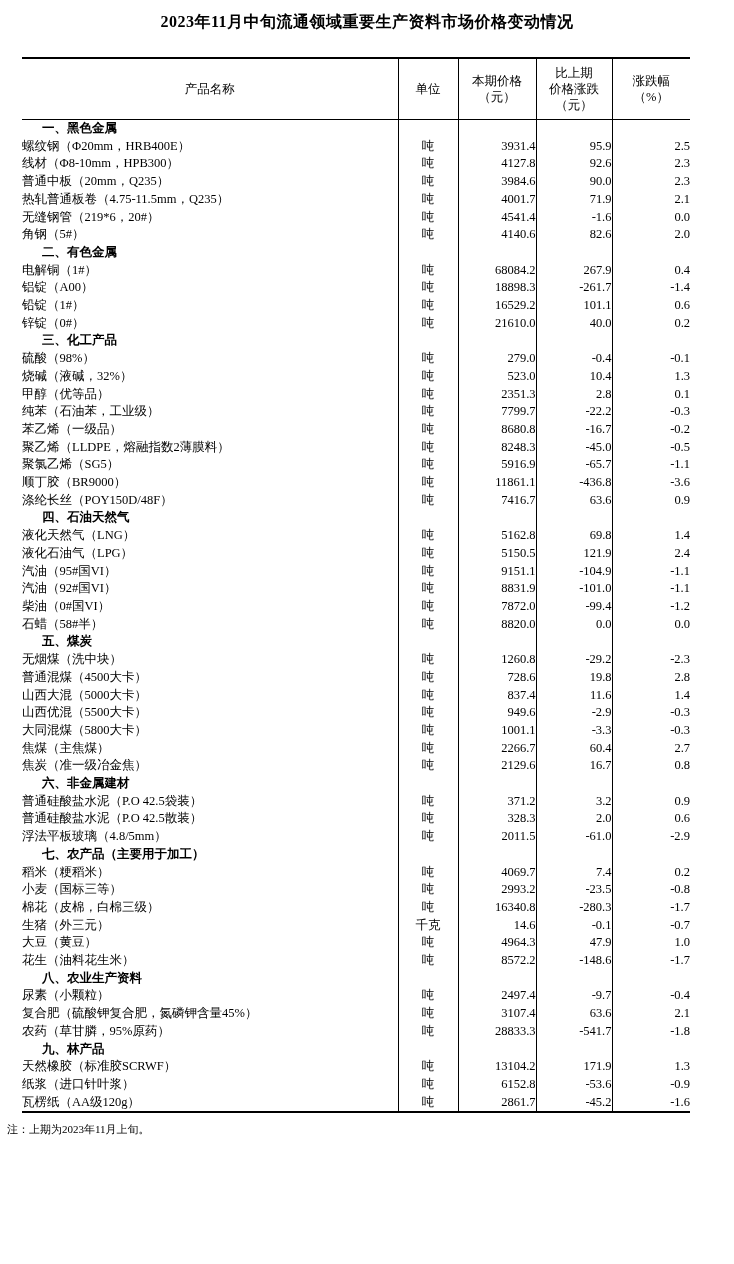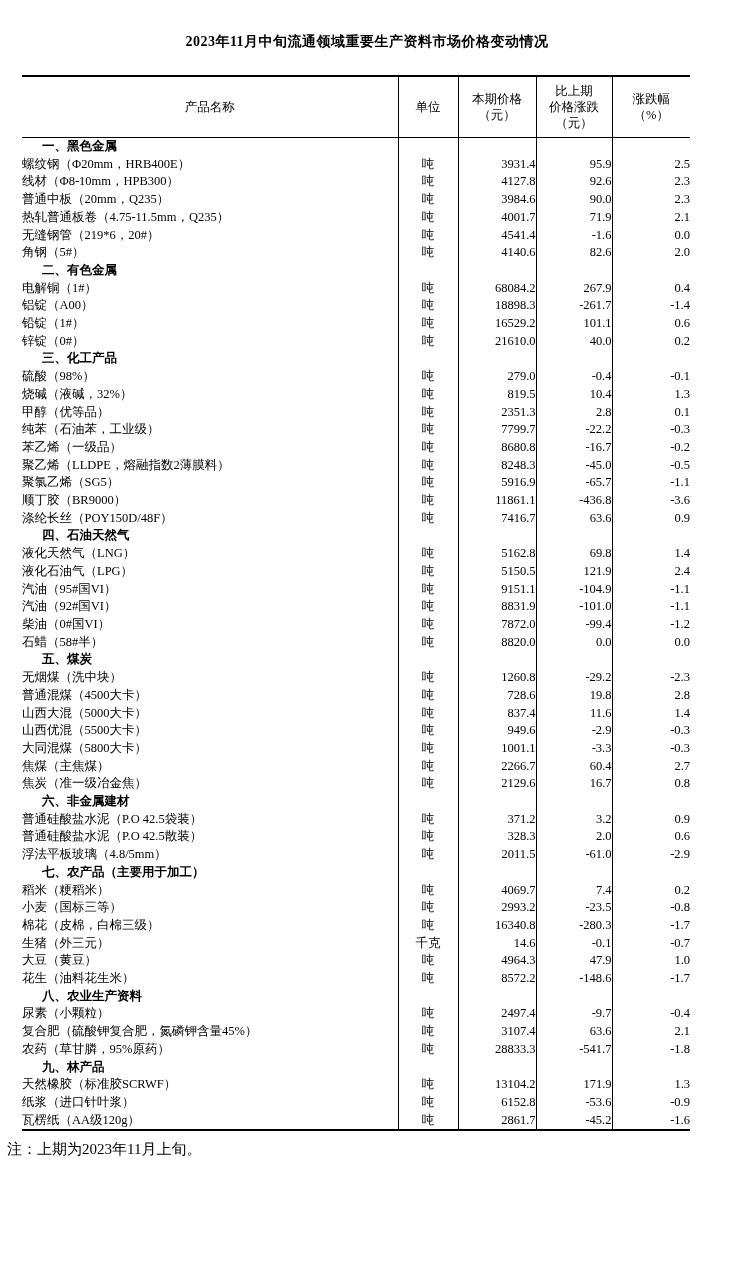--- a/index.html
+++ b/index.html
@@ -11,22 +11,22 @@
     position: relative;
     width: 734px;
     min-height: 1264px;
     background: #ffffff;
     color: #000000;
     font-family: "Liberation Serif", "DejaVu Serif", serif;
     overflow: hidden;
   }
   .title {
     margin: 0;
-    padding-top: 33px;
-    font-size: 14px;
+    padding-top: 12px;
+    font-size: 16px;
     font-weight: bold;
     text-align: center;
     letter-spacing: 0.5px;
   }
   table.price-table {
     border-collapse: collapse;
     table-layout: fixed;
     width: 668px;
     margin: 24px 0 0 22px;
     border-top: 2px solid #000;
@@ -71,21 +71,21 @@
   }
   td.num {
     text-align: right;
     padding-right: 6px;
   }
   td.pct {
     padding-right: 12px;
   }
   .note {
     margin: 9px 0 0 7px;
-    font-size: 15px;
+    font-size: 11px;
   }
 </style>
 </head>
 <body>
 
 <div class="page">
 
   <h1 class="title">2023年11月中旬流通领域重要生产资料市场价格变动情况</h1>
 
   <table class="price-table">
@@ -204,21 +204,21 @@
         <tr class="item-row">
           <td class="product">硫酸（98%）</td>
           <td class="unit">吨</td>
           <td class="num">279.0</td>
           <td class="num">-0.4</td>
           <td class="num pct">-0.1</td>
         </tr>
         <tr class="item-row">
           <td class="product">烧碱（液碱，32%）</td>
           <td class="unit">吨</td>
-          <td class="num">819.5</td>
+          <td class="num">523.0</td>
           <td class="num">10.4</td>
           <td class="num pct">1.3</td>
         </tr>
         <tr class="item-row">
           <td class="product">甲醇（优等品）</td>
           <td class="unit">吨</td>
           <td class="num">2351.3</td>
           <td class="num">2.8</td>
           <td class="num pct">0.1</td>
         </tr>

